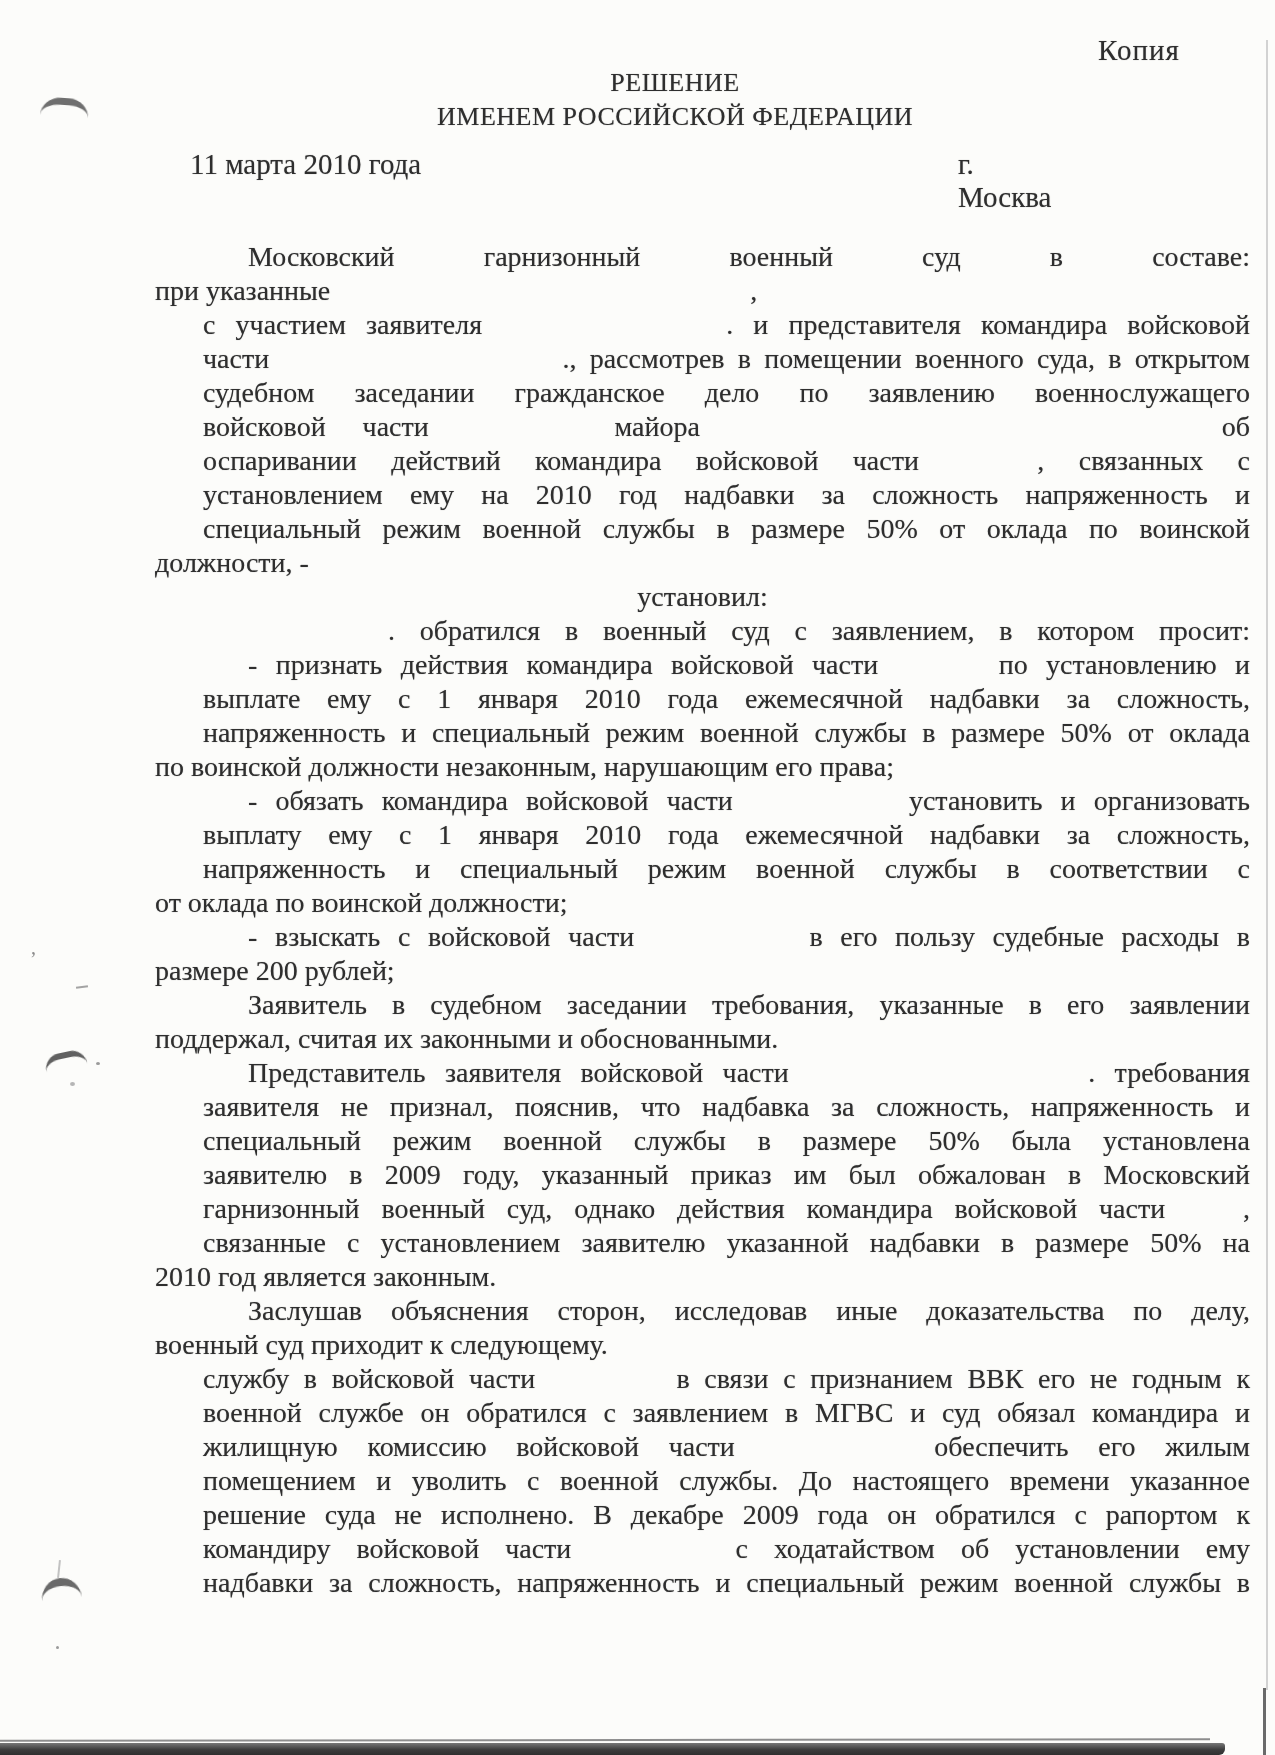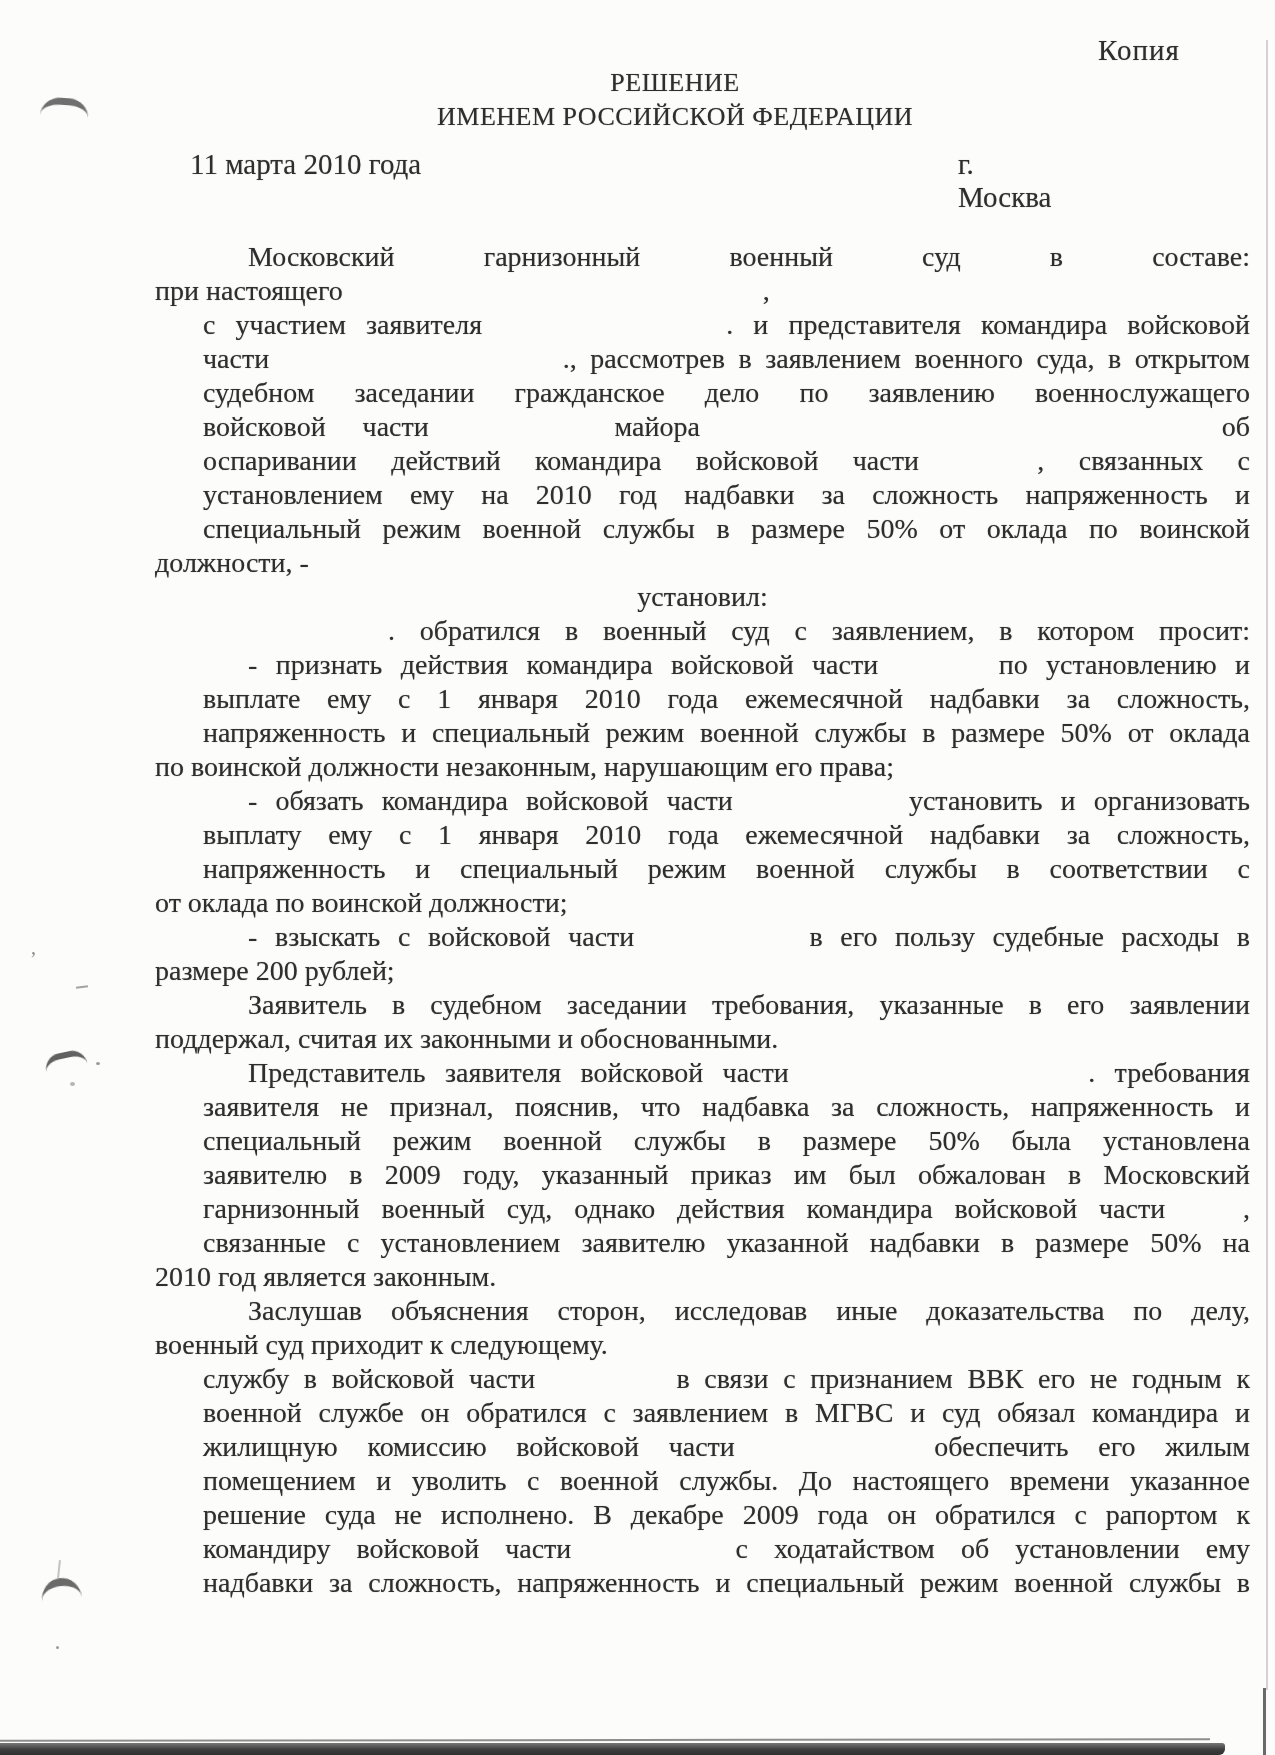--- a/index.html
+++ b/index.html
@@ -73,23 +73,23 @@
     <div>ИМЕНЕМ РОССИЙСКОЙ ФЕДЕРАЦИИ</div>
   </div>
 
   <div class="date-row ink">
     <span class="date">11 марта  2010 года</span>
     <span class="city">г. Москва</span>
   </div>
 
   <div class="body-lines ink">
       <div class="ln j i">Московский гарнизонный военный суд в составе:</div>
-      <div class="ln">при настоящего               ,</div>
+      <div class="ln">при указанные               ,</div>
       <div class="ln j">с участием заявителя         . и представителя командира войсковой</div>
-      <div class="ln j">части           ., рассмотрев в заявлением военного суда, в открытом</div>
+      <div class="ln j">части           ., рассмотрев в помещении военного суда, в открытом</div>
       <div class="ln j">судебном заседании гражданское дело по заявлению военнослужащего</div>
       <div class="ln j">войсковой части      майора                  об</div>
       <div class="ln j">оспаривании действий командира войсковой части    , связанных с</div>
       <div class="ln j">установлением ему  на 2010 год надбавки за сложность напряженность и</div>
       <div class="ln j">специальный режим военной службы в размере 50% от оклада по воинской</div>
       <div class="ln">должности, -</div>
       <div class="ln c">установил:</div>
       <div class="ln j i">     . обратился в военный суд с заявлением, в котором просит:</div>
       <div class="ln j i">- признать действия командира войсковой части     по установлению и</div>
       <div class="ln j">выплате ему с 1 января 2010 года ежемесячной надбавки за сложность,</div>

